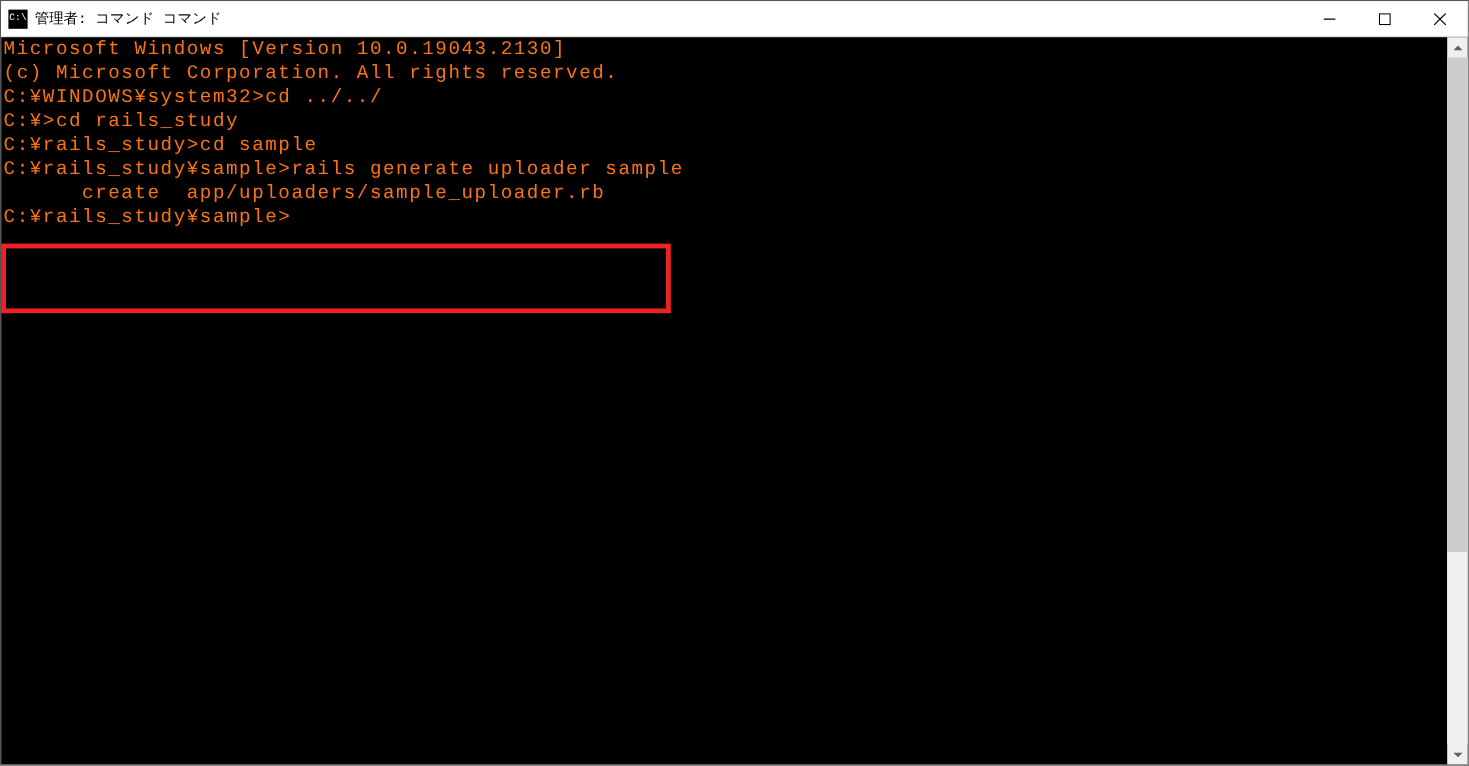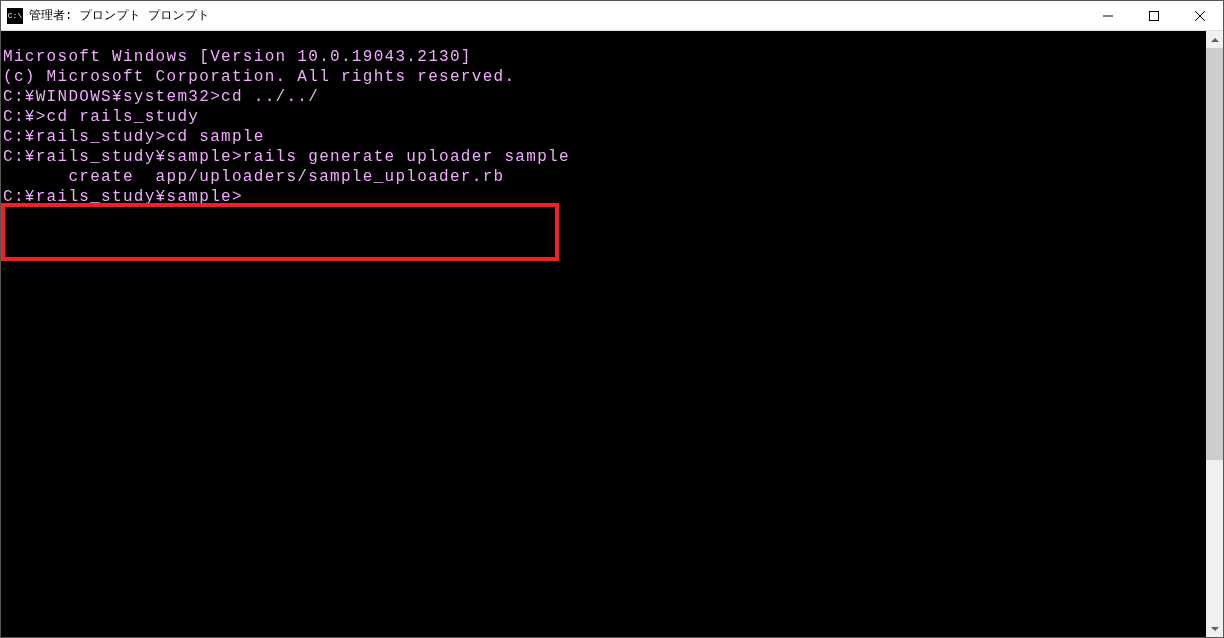--- a/index.html
+++ b/index.html
@@ -67,27 +67,26 @@
     }
     .terminal-body {
       flex: 1;
       background: #000;
       display: flex;
       position: relative;
     }
     .terminal-content {
       flex: 1;
       padding: 0px 2px;
-      color: #f0abfc;
+      color: #f97316;
       font-size: 16px;
       line-height: 20px;
       font-family: "MS Gothic", "Courier New", monospace;
       white-space: pre;
       letter-spacing: 1.3px;
-      margin-top: 16px;
     }
     .scrollbar-vert {
       width: 17px;
       background: #f0f0f0;
       position: relative;
       display: flex;
       flex-direction: column;
     }
     .scroll-arrow {
       height: 17px;
@@ -124,21 +123,21 @@
       display: block;
     }
   </style>
 </head>
 <body>
 
 <div class="window">
   <div class="titlebar">
     <div class="titlebar-left">
       <span class="title-icon">C:\</span>
-      <span>管理者: プロンプト プロンプト</span>
+      <span>管理者: コマンド コマンド</span>
     </div>
     <div class="titlebar-controls">
       <div class="title-btn">
         <svg viewBox="0 0 10 10">
             <line x1="0" y1="5" x2="10" y2="5" stroke="black" stroke-width="1"></line>
           </svg>
       </div>
       <div class="title-btn">
         <svg viewBox="0 0 10 10">
             <rect x="0.5" y="0.5" width="9" height="9" fill="none" stroke="black" stroke-width="1"></rect>

